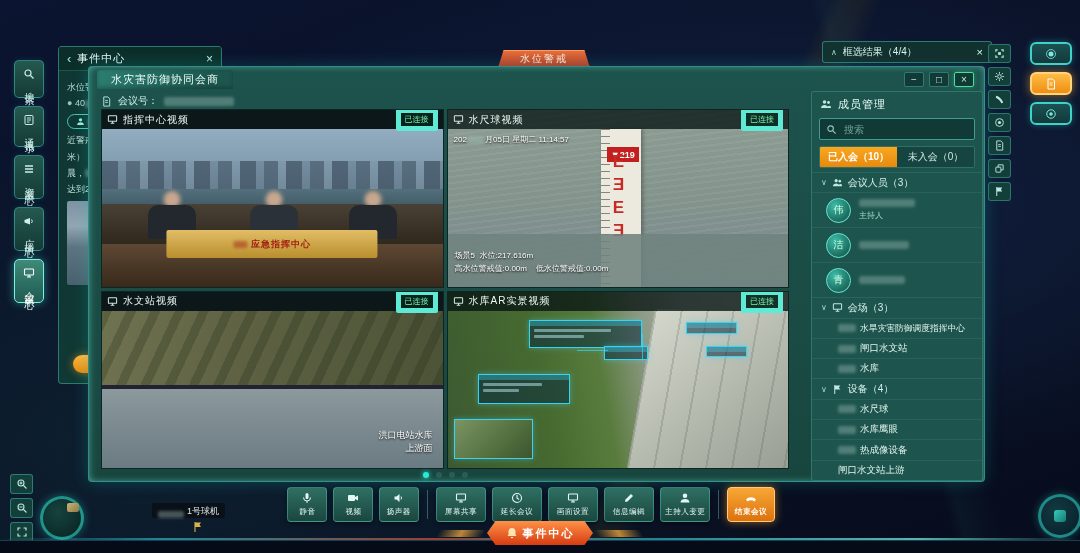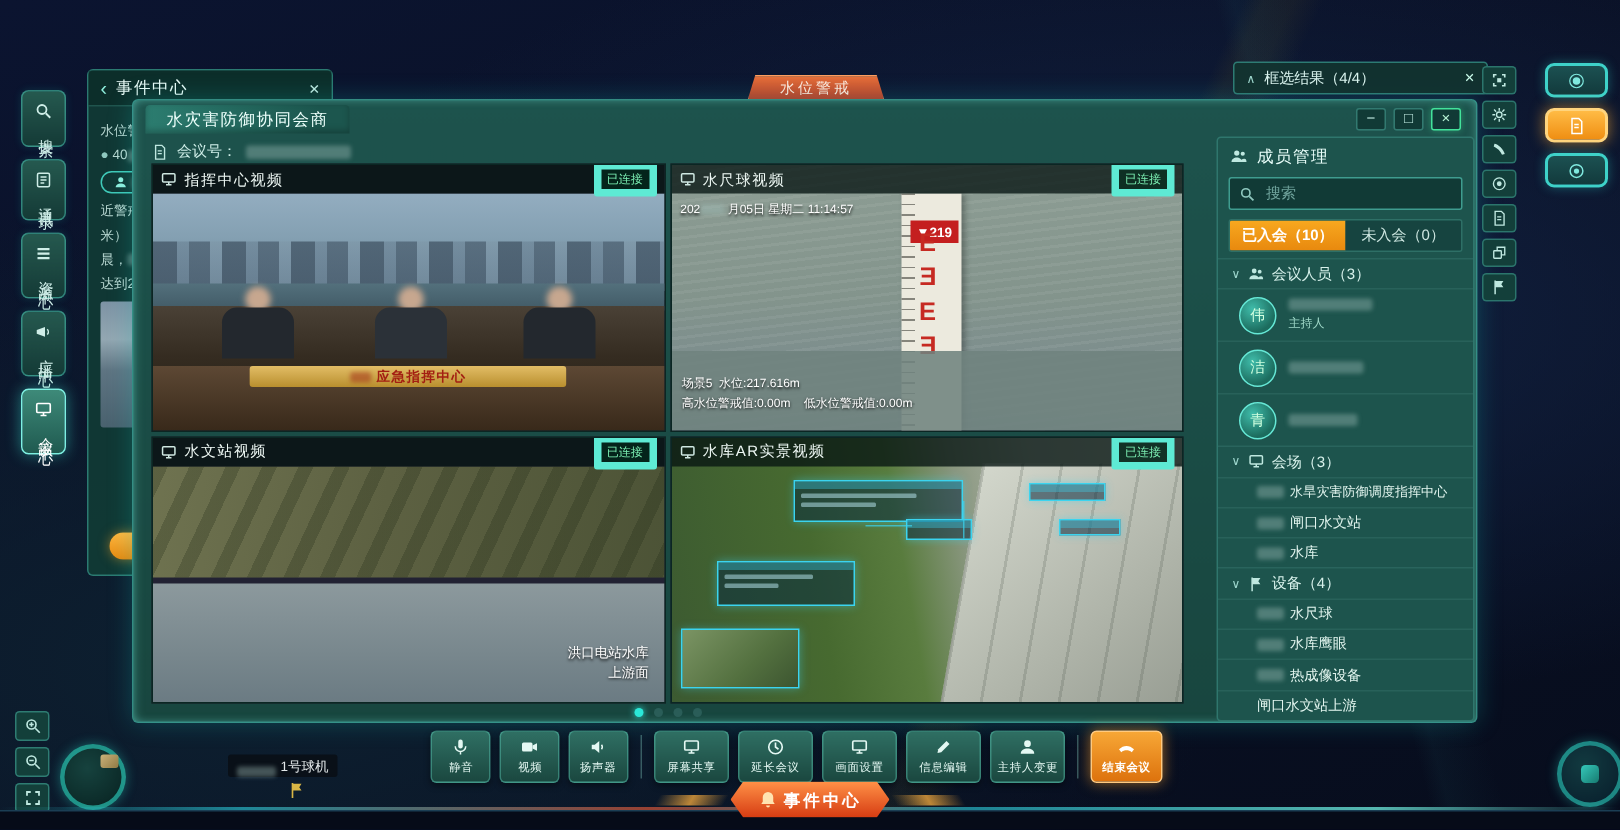--- a/index.html
+++ b/index.html
@@ -98,21 +98,21 @@
   .v1-sky{position:absolute;left:0;top:19px;right:0;height:37%;
     background:linear-gradient(180deg,#93adc0 0%,#84a0b2 45%,#6d8699 100%);}
   .v1-city{position:absolute;left:0;top:calc(19px + 18%);right:0;height:22%;
     background:repeating-linear-gradient(90deg,rgba(55,72,88,.65) 0 16px,rgba(90,110,128,.35) 16px 24px,rgba(55,72,88,.55) 24px 38px,rgba(120,140,155,.25) 38px 46px);}
   .v1-water{position:absolute;left:0;top:calc(19px + 34%);right:0;height:10%;
     background:linear-gradient(180deg,#53707c,#415a66);}
   .v1-room{position:absolute;left:0;bottom:0;right:0;height:47%;
     background:linear-gradient(180deg,#4a4136 0%,#352c21 40%,#211a12 100%);}
   .v1-desk{position:absolute;left:0;bottom:0;right:0;height:24%;
     background:linear-gradient(180deg,#5d4834,#38291a);}
-  .plaque{position:absolute;left:50%;bottom:16%;transform:translateX(-50%);width:62%;height:14px;
+  .plaque{position:absolute;left:50%;bottom:16%;transform:translateX(-50%);width:62%;height:28px;
     background:linear-gradient(180deg,#e2bd66,#b98f2e);border-radius:2px;display:flex;align-items:center;justify-content:center;
     color:#a31f12;font-size:9px;font-weight:bold;letter-spacing:1px;}
   .person{position:absolute;bottom:26%;width:58px;height:50px;}
   .person .head{position:absolute;left:50%;top:0;transform:translateX(-50%);width:17px;height:17px;border-radius:50%;
     background:#c7a78f;filter:blur(2px);}
   .person .body{position:absolute;left:50%;top:14px;transform:translateX(-50%);width:48px;height:34px;border-radius:10px 10px 0 0;
     background:#23282e;}
   .person.p2 .body{background:#2b3138;}
 
   

